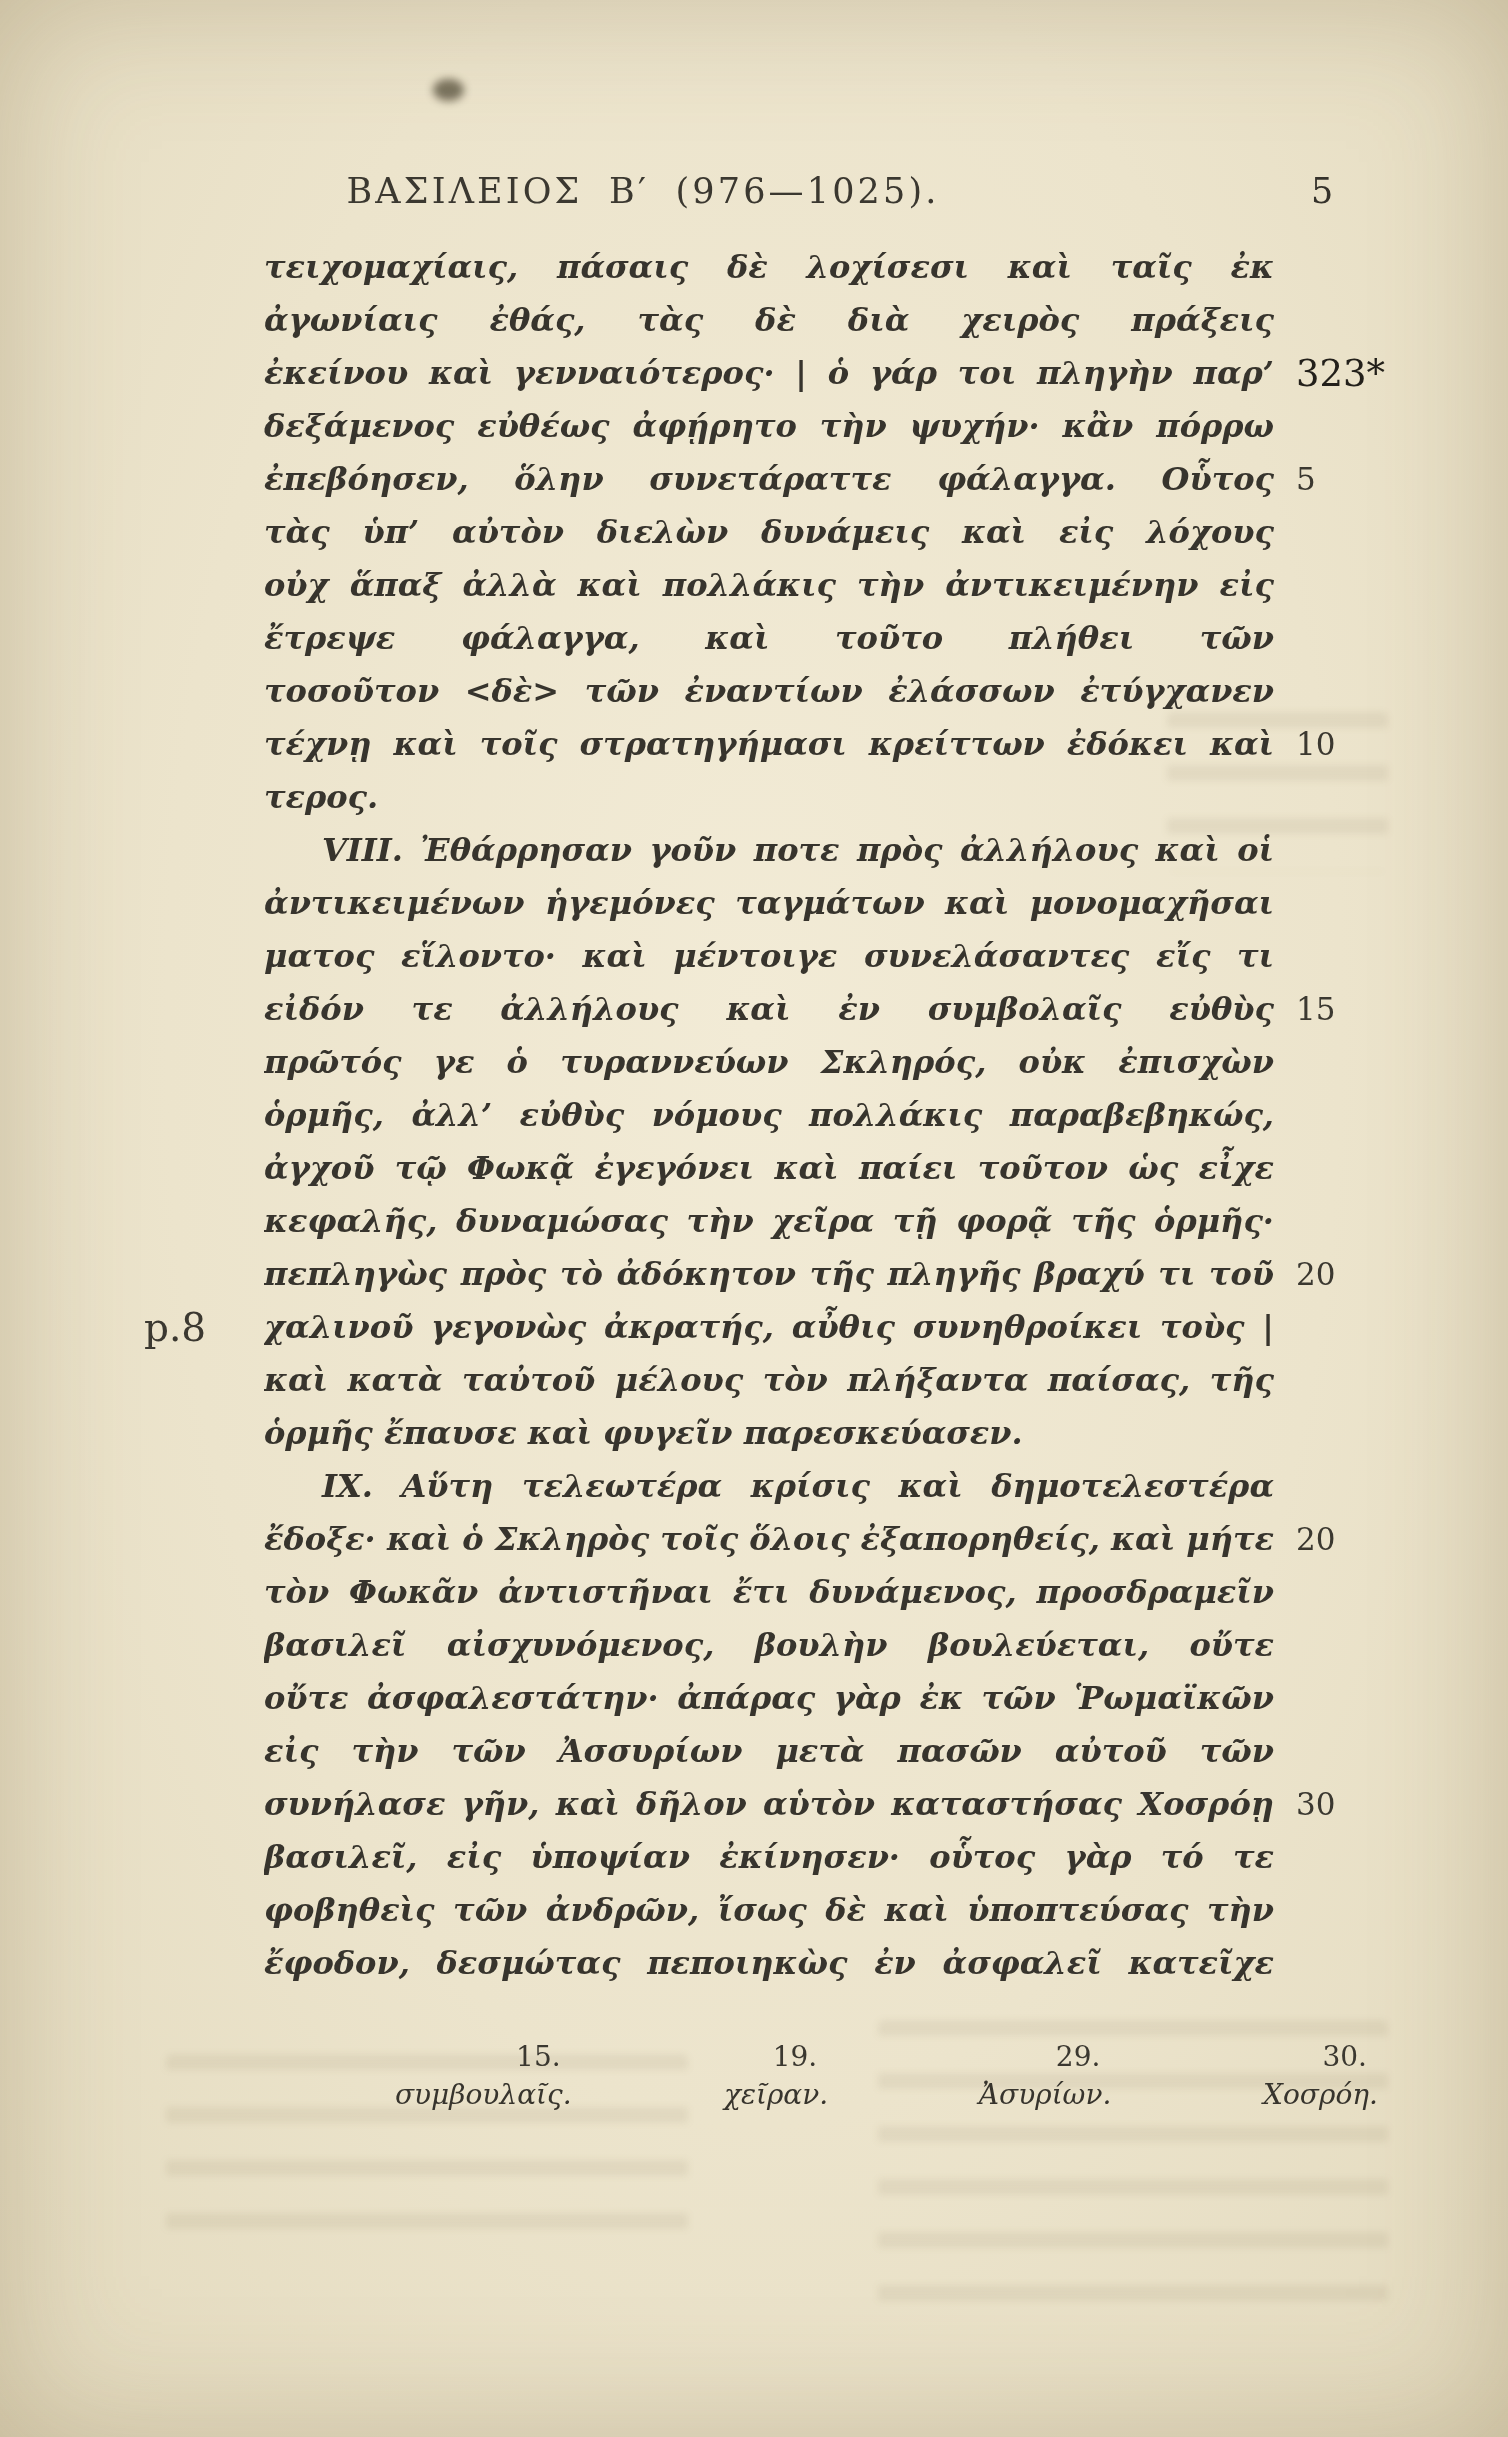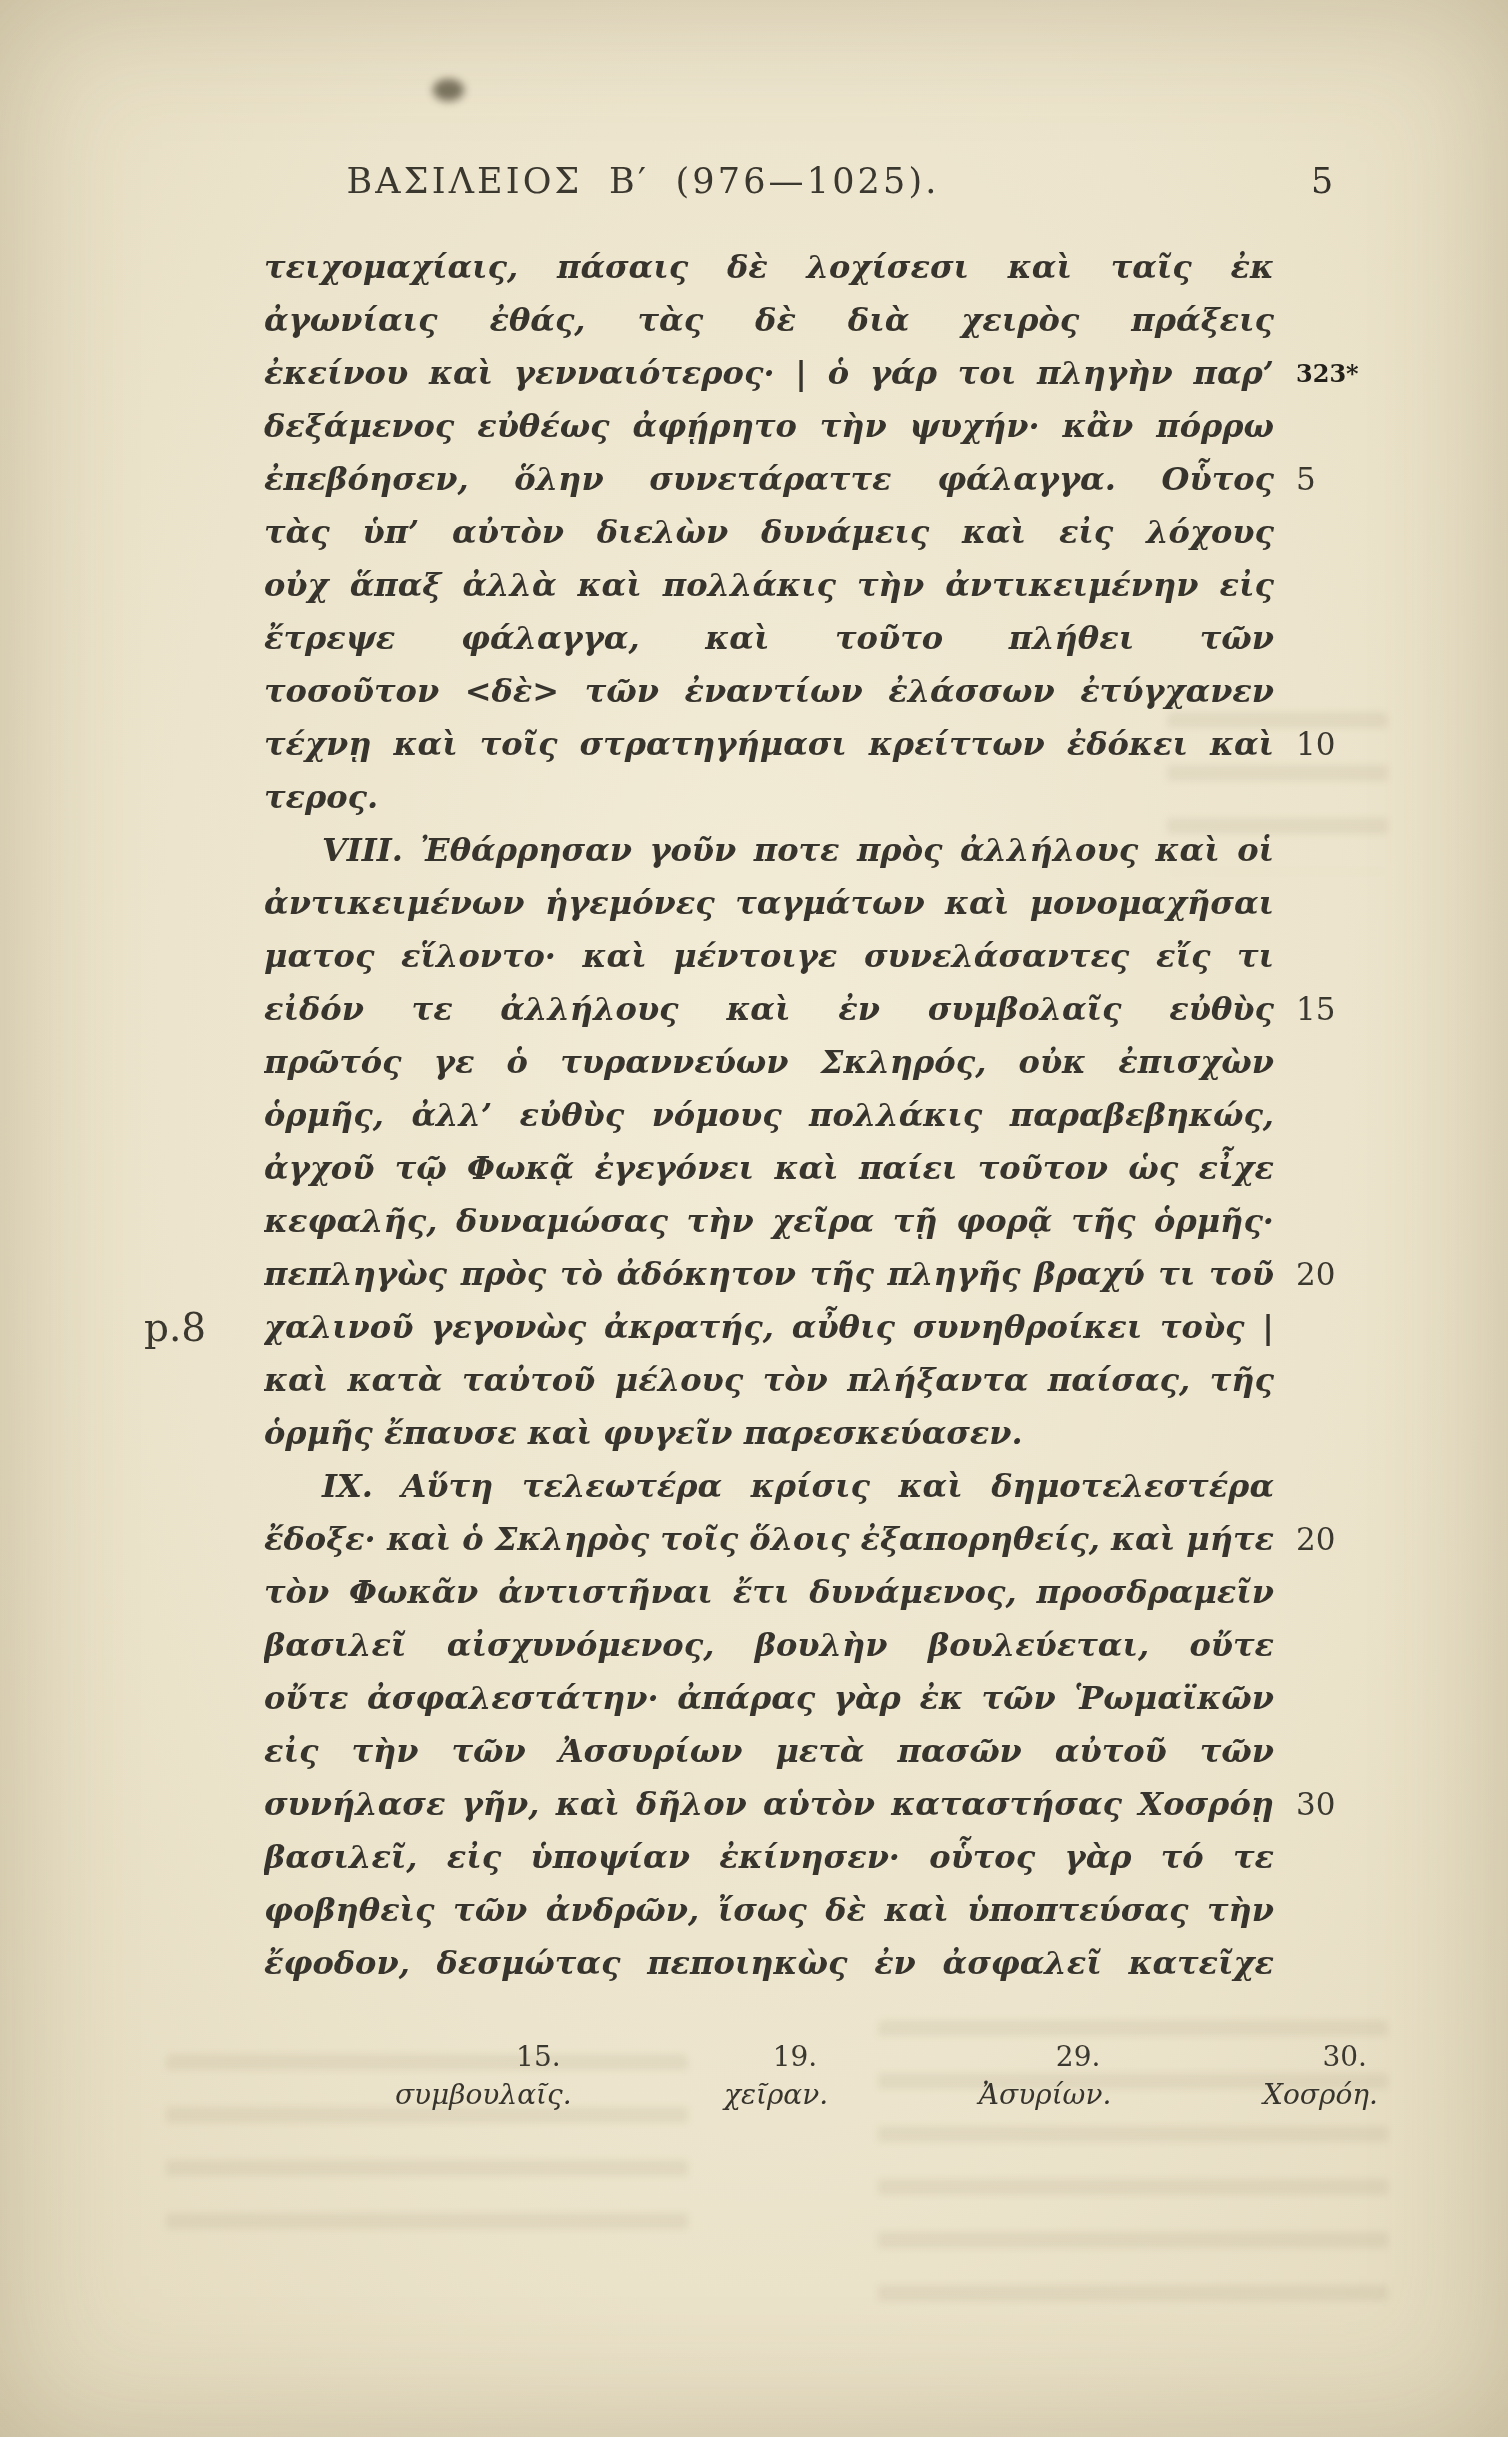--- a/index.html
+++ b/index.html
@@ -19,21 +19,21 @@
   }
   .page::after{
     content:"";
     position:absolute; inset:0;
     box-shadow: inset 0 0 135px rgba(115,95,55,0.28);
     pointer-events:none;
   }
 
   .content { position:absolute; left:144px; top:150px; width:1234px; }
 
-  .header { display:flex; align-items:center; height:61px; margin-bottom:29.5px; }
+  .header { display:flex; align-items:flex-end; height:61px; margin-bottom:29.5px; }
   .header .hl { width:120px; }
   .header .ht {
     flex:1; text-align:center;
     font-size:35px; letter-spacing:0.09em; word-spacing:0.35em;
     color:#3b3830; transform:translateX(-126px);
   }
   .header .hr { width:104px; font-size:35px; padding-left:37px; color:#35322b; }
 
   .line { display:flex; height:53px; line-height:53px; }
   .lm {
@@ -49,21 +49,21 @@
     text-align-last:justify;
     overflow:hidden;
     font-weight:bold;
   }
   .lt.indent { text-indent:58px; }
   .lt.end { text-align-last:left; -moz-text-align-last:left; }
   .rm {
     width:104px; padding-left:22px;
     font-size:31px; color:#3b3830; font-style:normal;
   }
-  .rm.strong { font-weight:bold; color:#23201a; font-size:24px; }
+  .rm.strong { font-weight:normal; color:#23201a; font-size:37px; }
 
   .footnotes {
     display:flex; align-items:baseline;
     margin-left:120px; padding-left:81px;
     margin-top:48px;
     column-gap:98px;
     font-size:28px; line-height:38px;text-align:right;
   }
   .fn-num { font-style:normal; color:#3b3830; margin-right:11px; }
   .fn-text { font-style:italic; }

